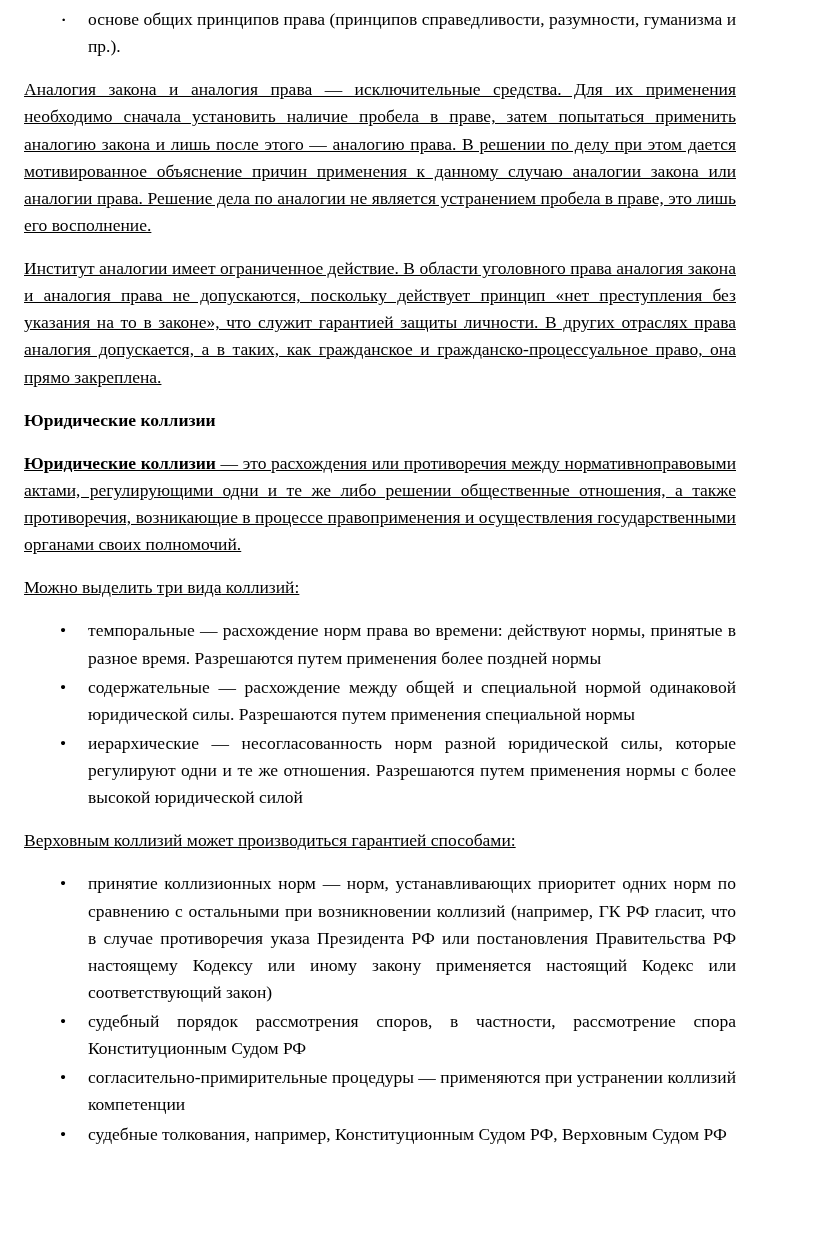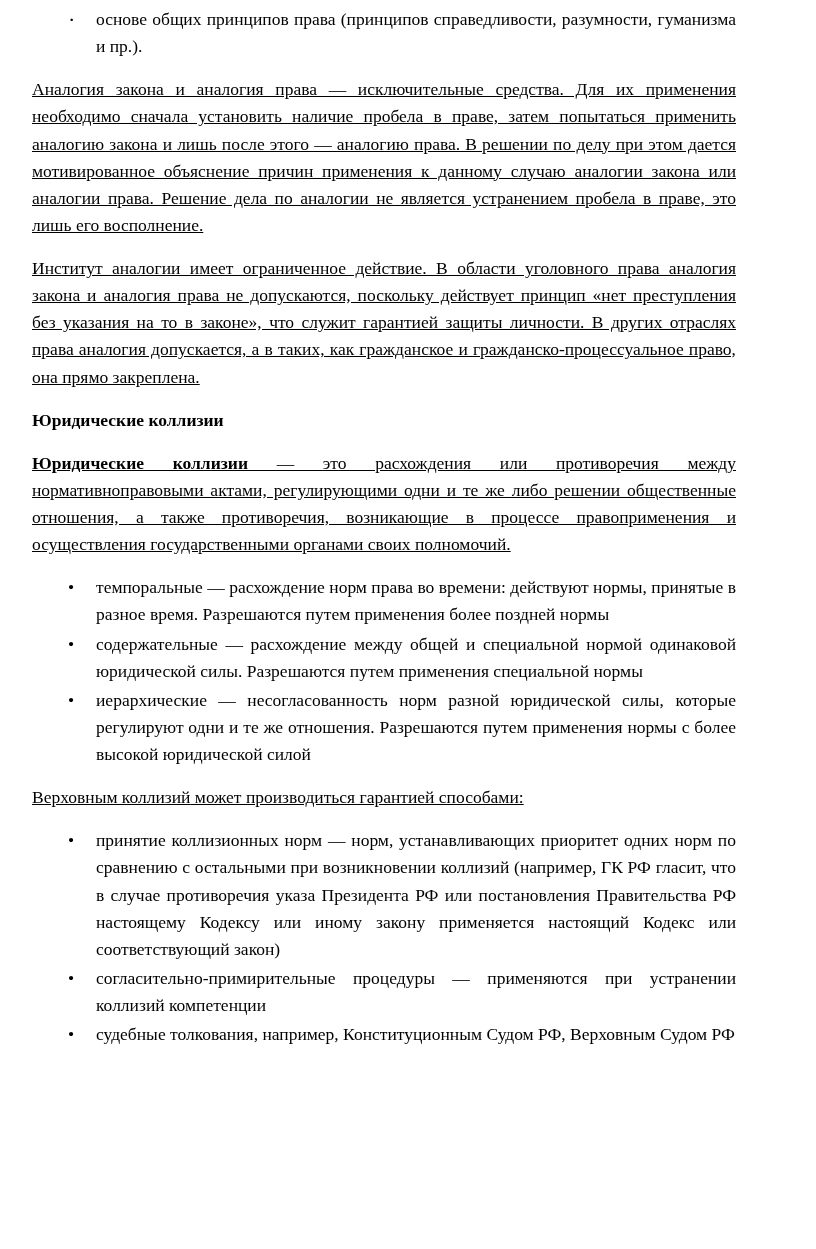--- a/index.html
+++ b/index.html
@@ -10,21 +10,21 @@
   body {
     width: 816px;
     min-height: 1249px;
     font-family: "Liberation Serif", serif;
     color: #000000;
   }
   .page {
     width: 758px;
     min-height: 1249px;
     box-sizing: border-box;
-    padding: 6px 22px 10px 32px;
+    padding: 6px 22px 10px 24px;
     background: #ffffff;
   }
   p {
     margin: 0 0 0 0;
     font-size: 17.5px;
     line-height: 1.55;
     text-align: justify;
     text-justify: inter-word;
   }
   .para {
@@ -88,30 +88,34 @@
   <p class="para">Аналогия закона и аналогия права — исключительные средства. Для их применения необходимо сначала установить наличие пробела в праве, затем попытаться применить аналогию закона и лишь после этого — аналогию права. В решении по делу при этом дается мотивированное объяснение причин применения к данному случаю аналогии закона или аналогии права. Решение дела по аналогии не является устранением пробела в праве, это лишь его восполнение.</p>
 
   <p class="para">Институт аналогии имеет ограниченное действие. В области уголовного права аналогия закона и аналогия права не допускаются, поскольку действует принцип «нет преступления без указания на то в законе», что служит гарантией защиты личности. В других отраслях права аналогия допускается, а в таких, как гражданское и гражданско-процессуальное право, она прямо закреплена.</p>
 
   <p class="heading">Юридические коллизии</p>
 
   <p class="para">
     <span class="bold-uline">Юридические коллизии</span><span> — это расхождения или противоречия между нормативноправовыми актами, регулирующими одни и те же либо решении общественные отношения, а также противоречия, возникающие в процессе правоприменения и осуществления государственными органами своих полномочий.</span>
   </p>
 
+  <p class="para">
+    <span>Можно выделить </span><span class="uline">три вида</span><span> коллизий:</span>
+  </p>
 
   <ul class="bullets">
     <li>темпоральные — расхождение норм права во времени: действуют нормы, принятые в разное время. Разрешаются путем применения более поздней нормы</li>
     <li>содержательные — расхождение между общей и специальной нормой одинаковой юридической силы. Разрешаются путем применения специальной нормы</li>
     <li>иерархические — несогласованность норм разной юридической силы, которые регулируют одни и те же отношения. Разрешаются путем применения нормы с более высокой юридической силой</li>
   </ul>
 
   <p class="para">
     <span class="uline">Верховным коллизий</span><span> может производиться гарантией способами:</span>
   </p>
 
   <ul class="bullets">
     <li>принятие коллизионных норм — норм, устанавливающих приоритет одних норм по сравнению с остальными при возникновении коллизий (например, ГК РФ гласит, что в случае противоречия указа Президента РФ или постановления Правительства РФ настоящему Кодексу или иному закону применяется настоящий Кодекс или соответствующий закон)</li>
+    <li>судебный порядок рассмотрения споров, в частности, рассмотрение спора Конституционным Судом РФ</li>
     <li>согласительно-примирительные процедуры — применяются при устранении коллизий компетенции</li>
     <li>судебные толкования, например, Конституционным Судом РФ, Верховным Судом РФ</li>
   </ul>
 
 </div>
 
 </body></html>

